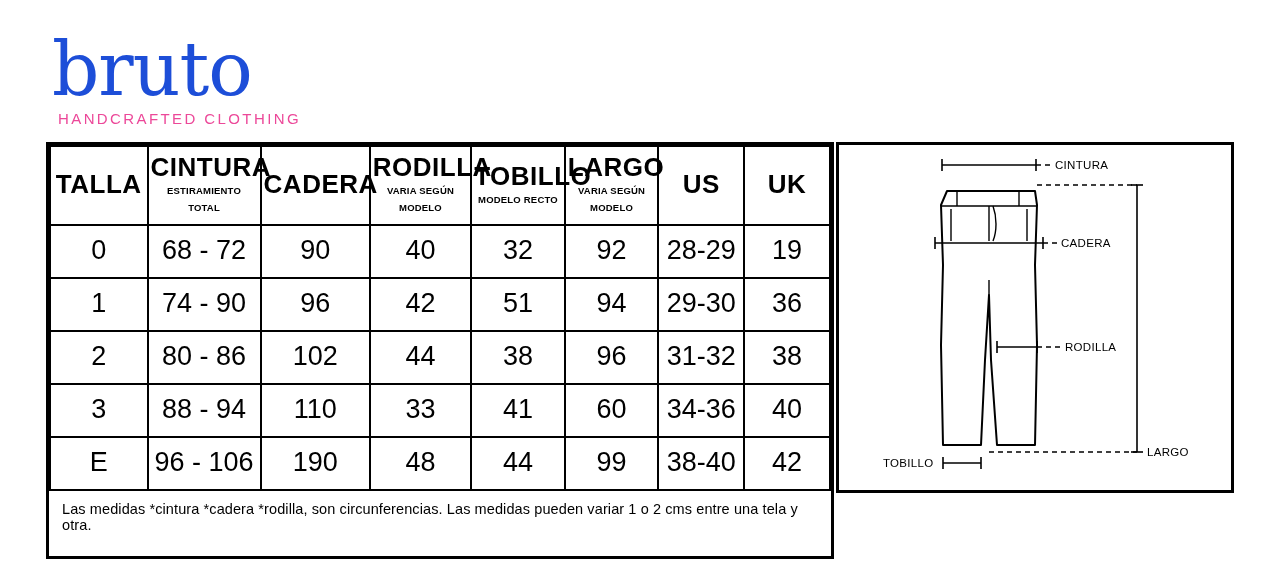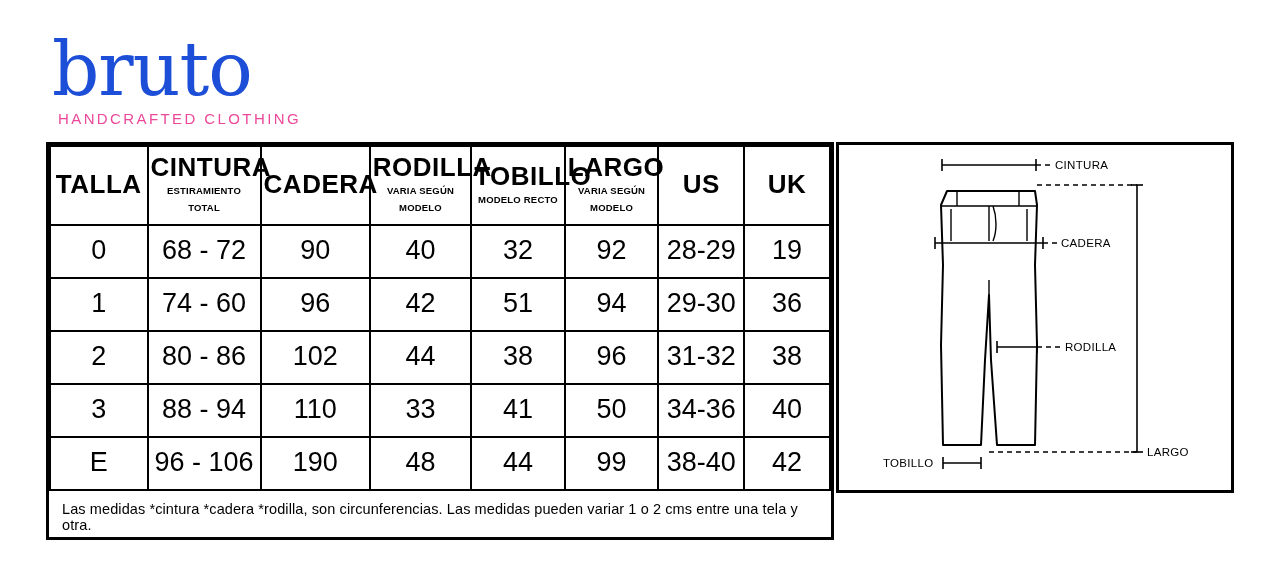--- a/index.html
+++ b/index.html
@@ -94,21 +94,21 @@
   .no-border-sides {
     border-left: none;
     border-right: none;
   }
   tr.note-row td {
     border-left: none;
     border-right: none;
     border-bottom: none;
     text-align: left;
     font-size: 14.5px;
-    padding: 10px 12px 4px 12px;
+    padding: 10px 12px 23px 12px;
     letter-spacing: 0.1px;
   }
 
   
   .diagram-wrap {
     position: absolute;
     left: 836px;
     top: 142px;
     width: 398px;
     height: 351px;
@@ -190,21 +190,21 @@
           <td>68 - 72</td>
           <td>90</td>
           <td>40</td>
           <td>32</td>
           <td>92</td>
           <td>28-29</td>
           <td class="no-border-sides">19</td>
         </tr>
         <tr>
           <td class="no-border-sides">1</td>
-          <td>74 - 60</td>
+          <td>74 - 90</td>
           <td>96</td>
           <td>42</td>
           <td>51</td>
           <td>94</td>
           <td>29-30</td>
           <td class="no-border-sides">36</td>
         </tr>
         <tr>
           <td class="no-border-sides">2</td>
           <td>80 - 86</td>
@@ -214,21 +214,21 @@
           <td>96</td>
           <td>31-32</td>
           <td class="no-border-sides">38</td>
         </tr>
         <tr>
           <td class="no-border-sides">3</td>
           <td>88 - 94</td>
           <td>110</td>
           <td>33</td>
           <td>41</td>
-          <td>50</td>
+          <td>60</td>
           <td>34-36</td>
           <td class="no-border-sides">40</td>
         </tr>
         <tr>
           <td class="no-border-sides">E</td>
           <td>96 - 106</td>
           <td>190</td>
           <td>48</td>
           <td>44</td>
           <td>99</td>

